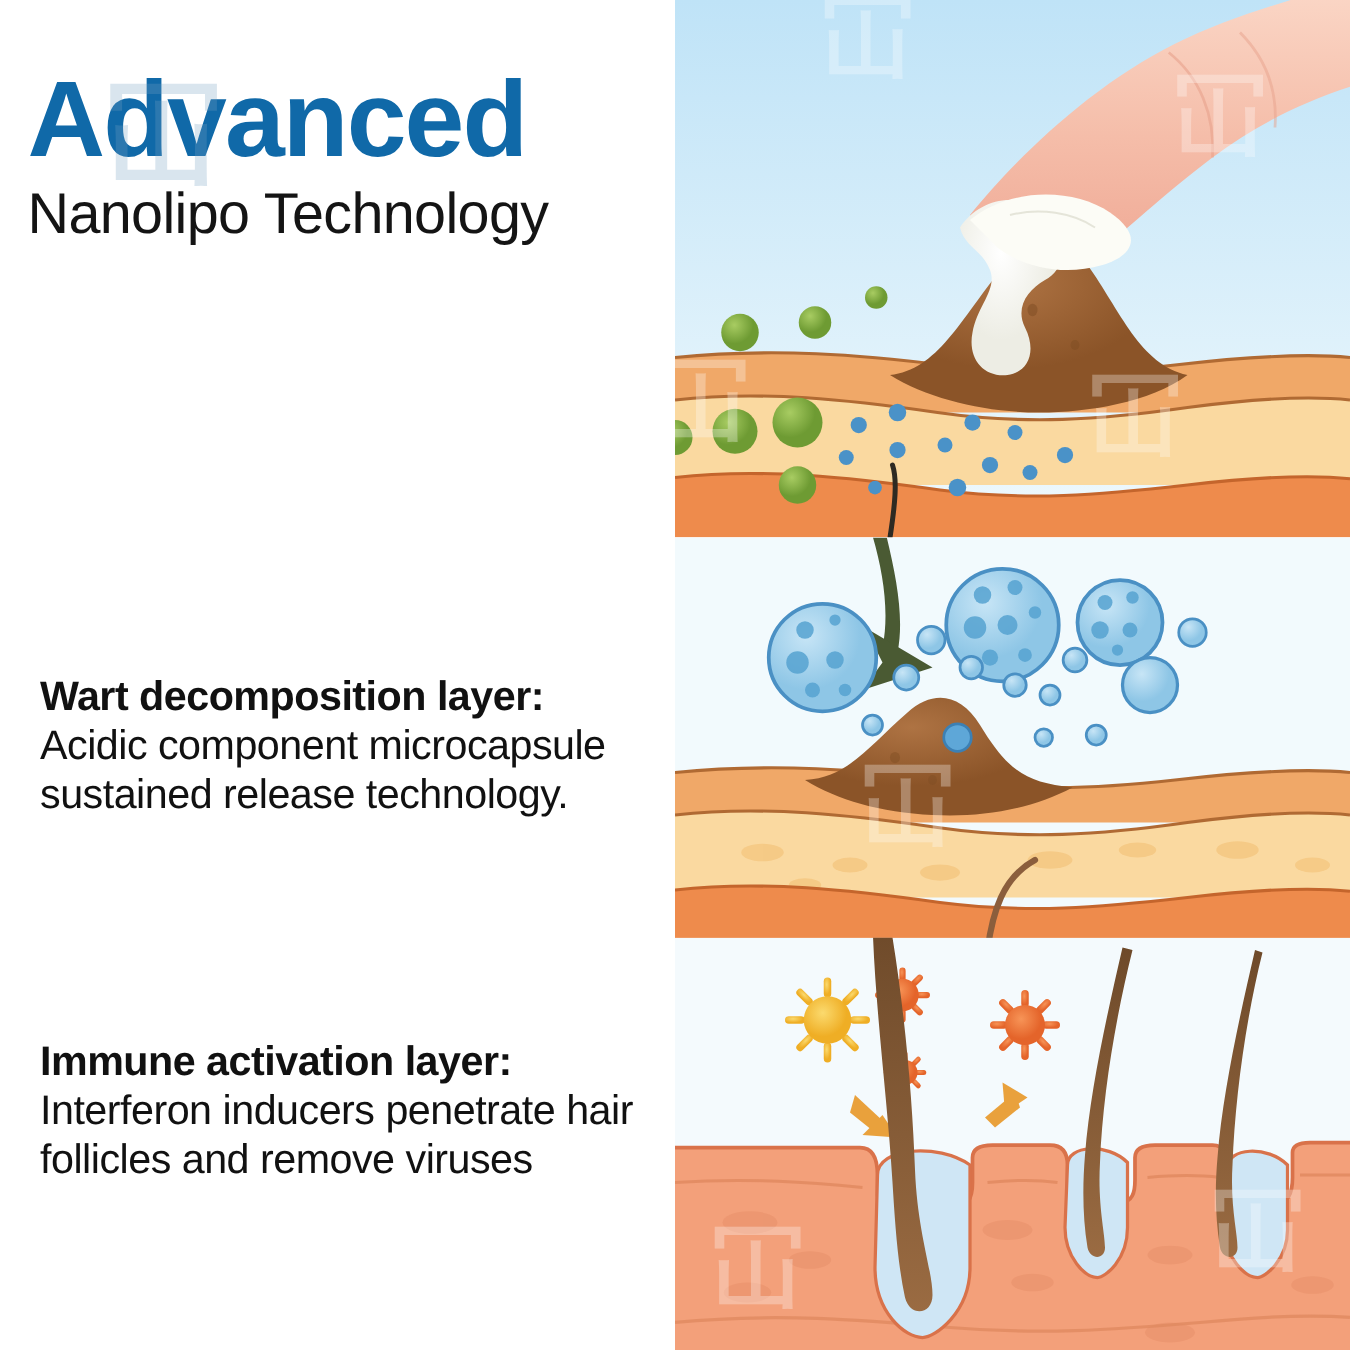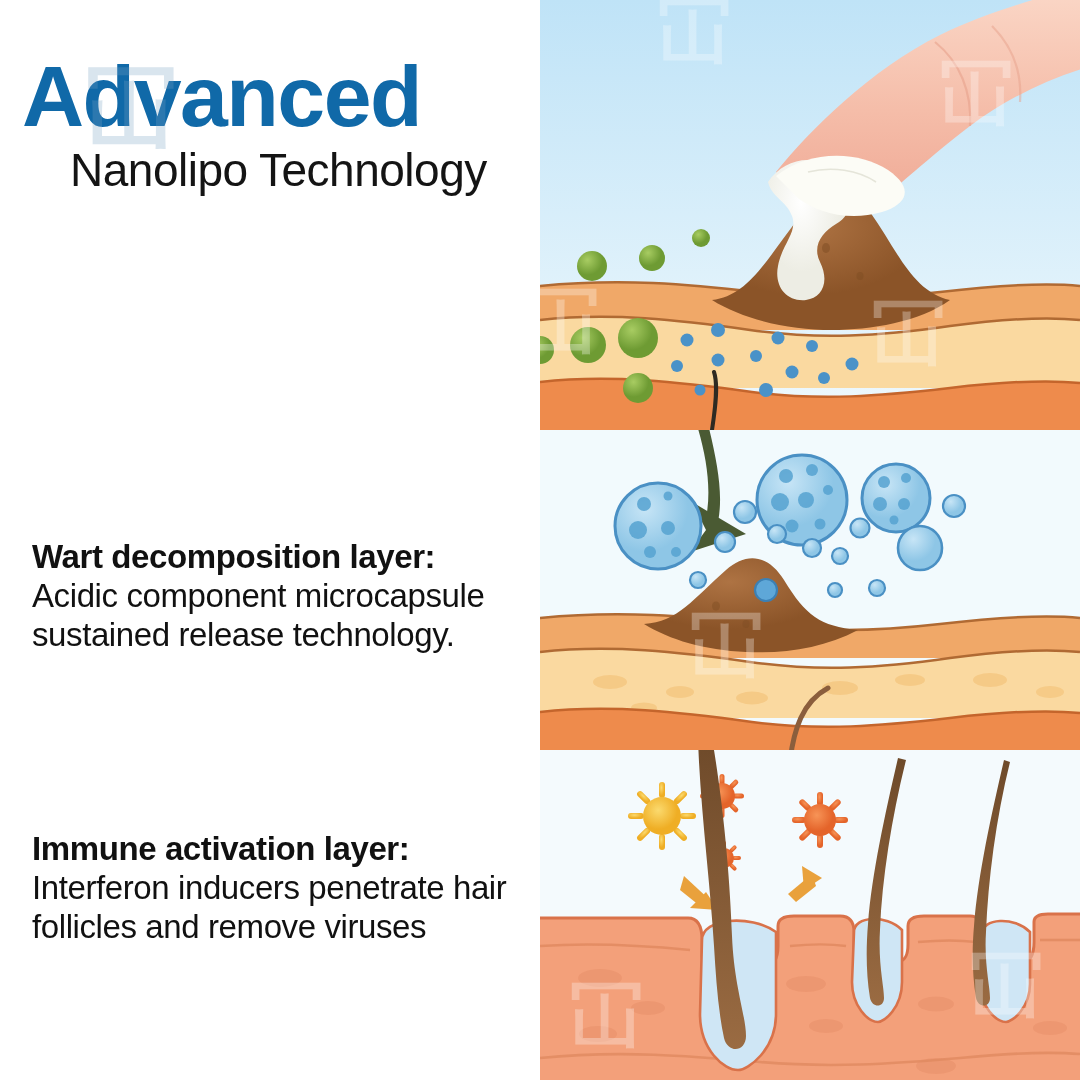--- a/index.html
+++ b/index.html
@@ -17,21 +17,21 @@
     width: 540px; height: 1080px;
     background: #ffffff;
   }
   #title-block { position: absolute; left: 22px; top: 56px; width: 516px; }
   #main-title {
     font-size: 86px; font-weight: bold; color: #1069A8;
     letter-spacing: -1.5px; line-height: 0.95;
   }
   #sub-title {
     font-size: 46px; font-weight: normal; color: #141414;
-    letter-spacing: -0.5px; line-height: 1.15; margin-top: 6px; margin-left: 48px;
+    letter-spacing: -0.5px; line-height: 1.15; margin-top: 6px;
   }
 
   .feature { position: absolute; left: 32px; width: 492px; }
   .feature p {
     font-size: 33px; line-height: 1.18; color: #111111;
     letter-spacing: -0.4px;
   }
   .feature .lead { font-weight: bold; }
   #feature-1 { top: 272px; }
   #feature-2 { top: 538px; }

